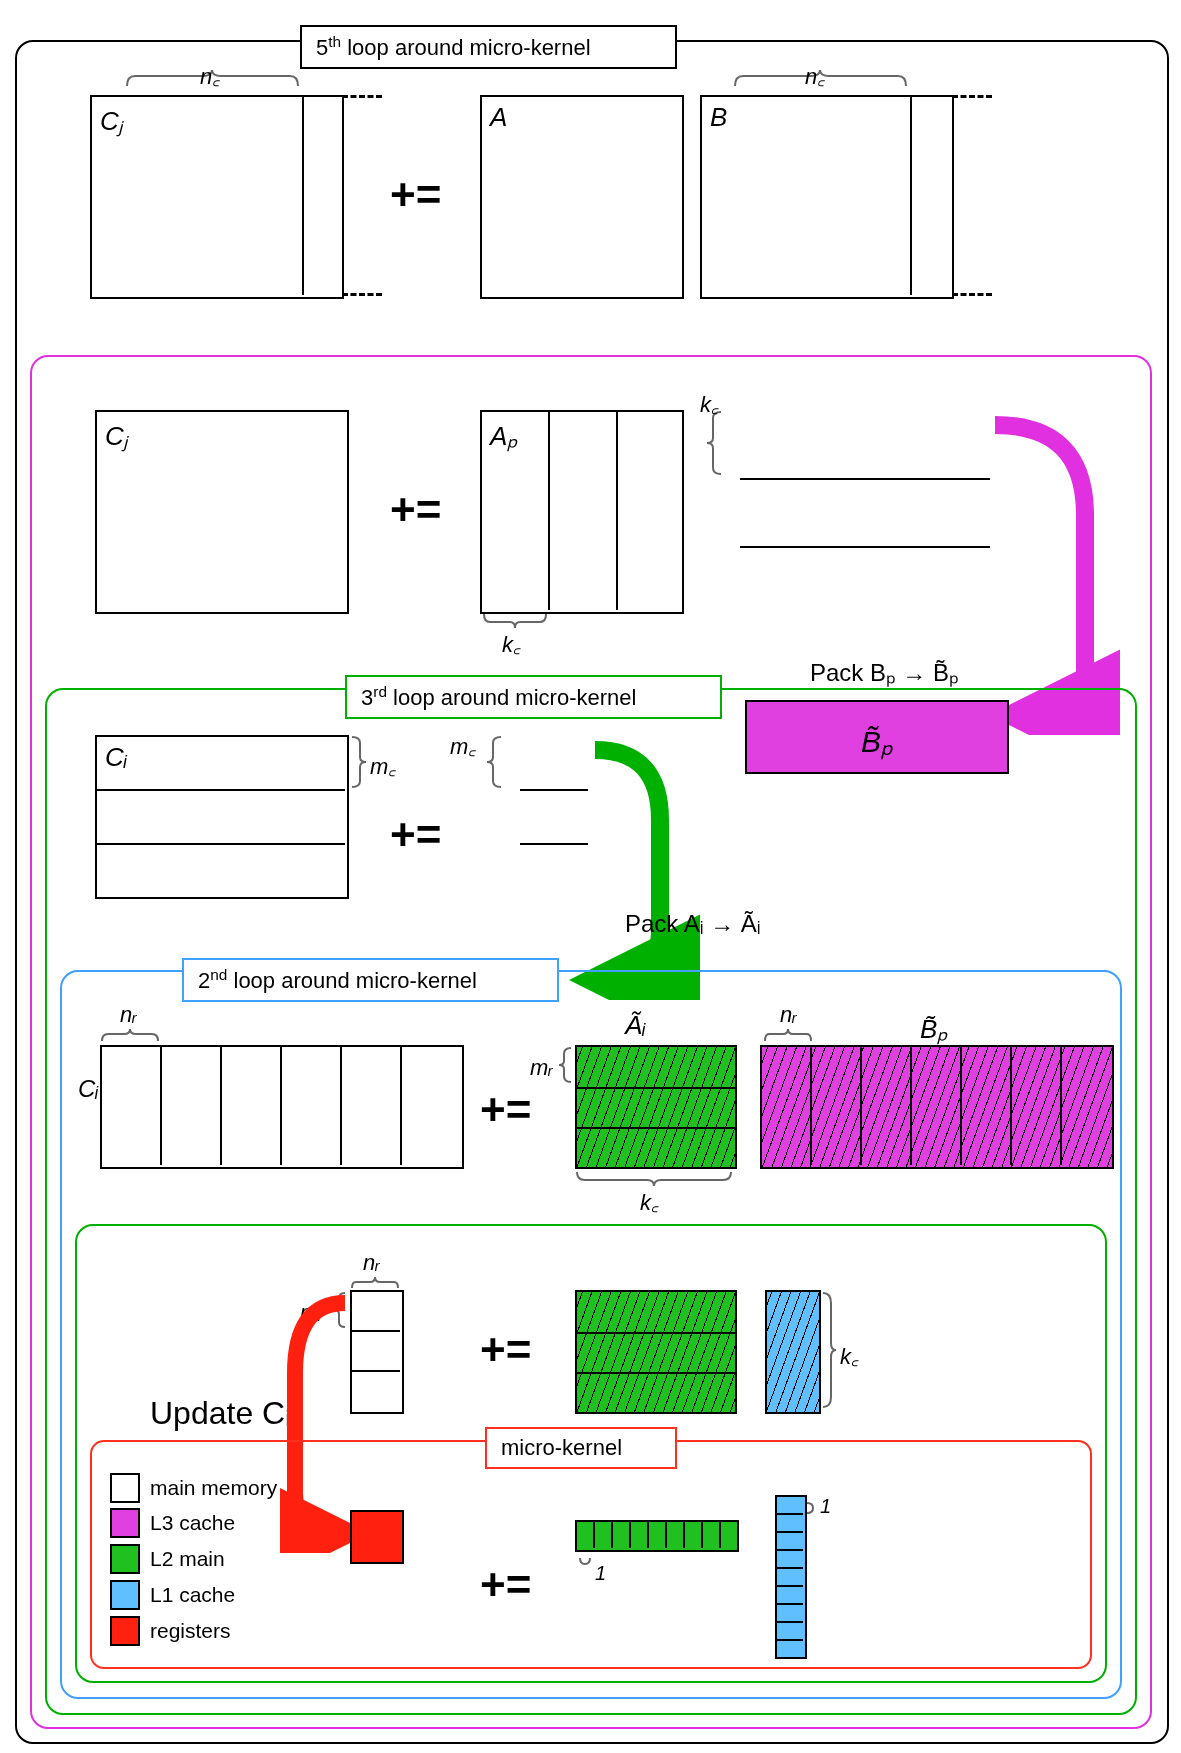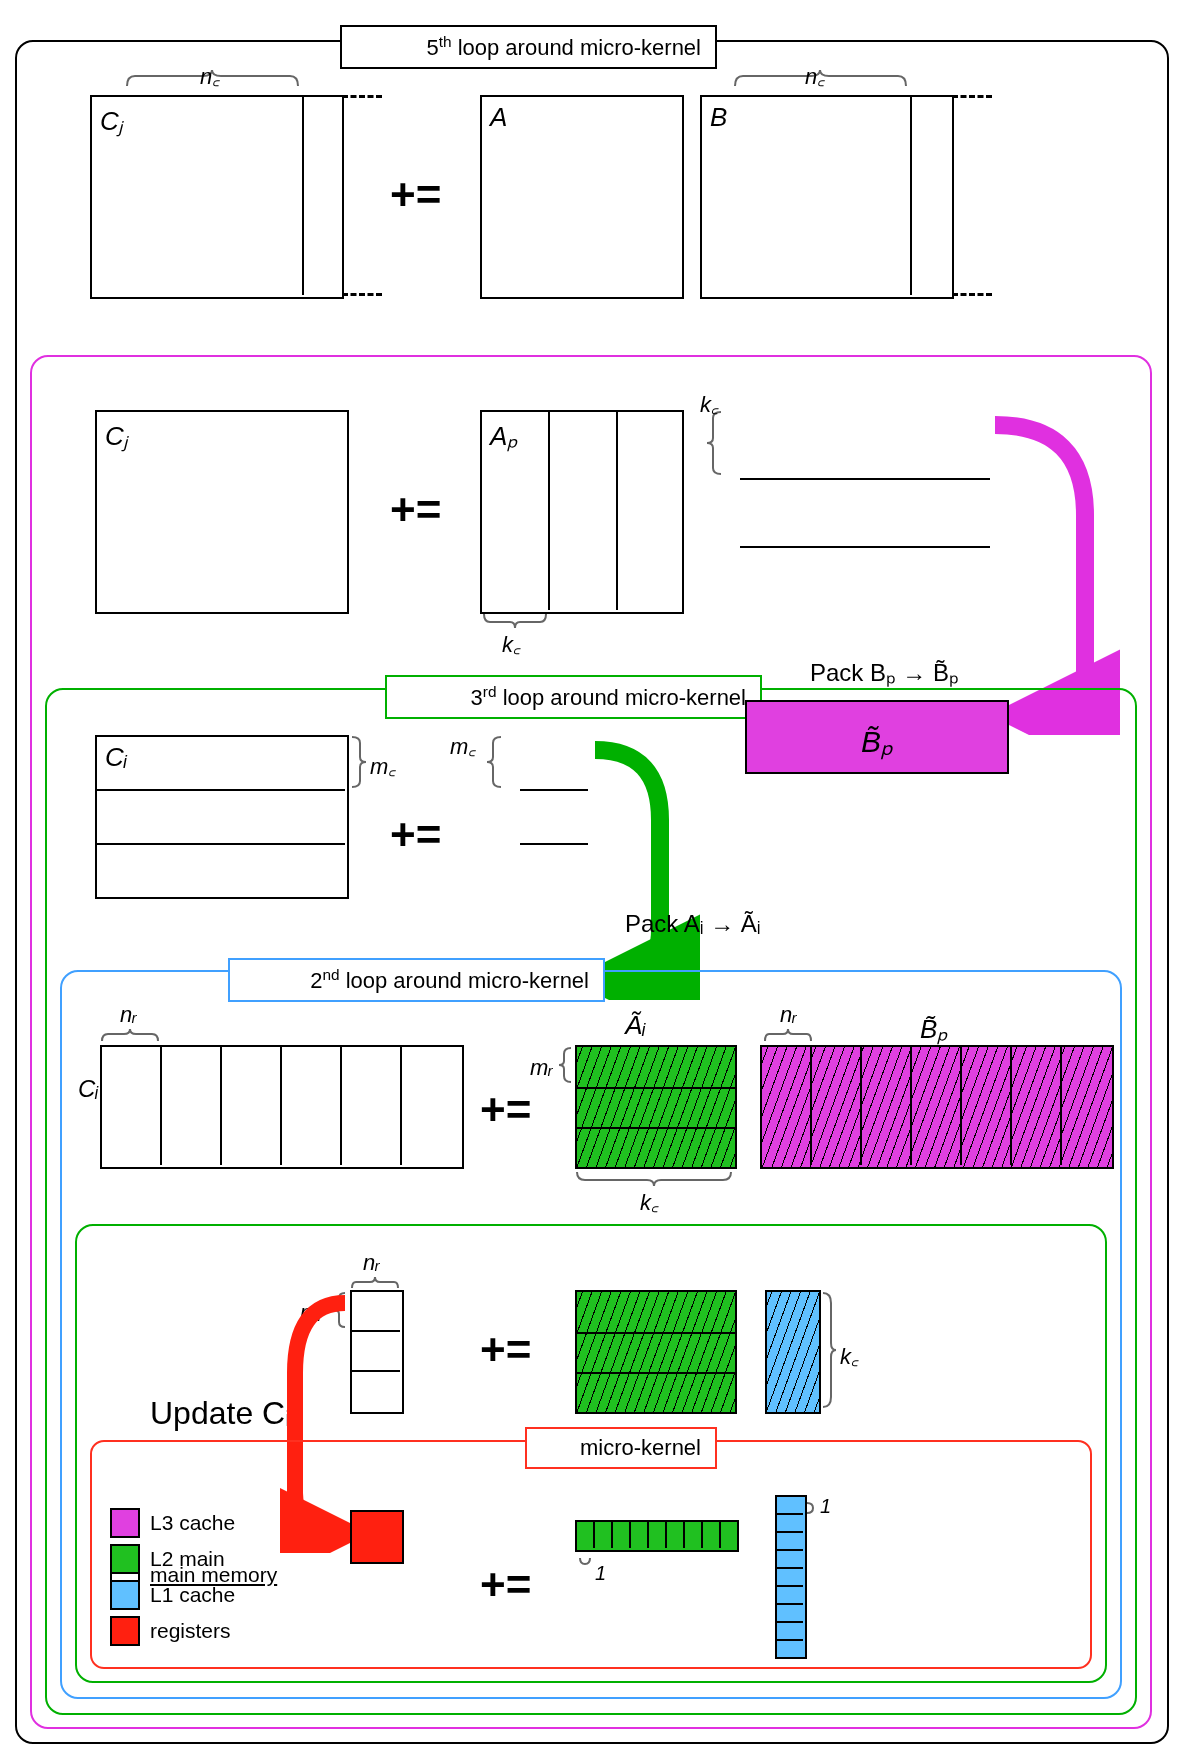--- a/index.html
+++ b/index.html
@@ -18,22 +18,21 @@
     position: absolute;
     border: 2px solid;
     border-radius: 18px;
   }
   .label-box {
     position: absolute;
     background: #fff;
     border: 2px solid;
     padding: 6px 14px;
     font-size: 22px;
-    text-align: right;
-    margin-left: 40px;
+    text-align: left;
   }
   .matrix {
     position: absolute;
     border: 2.5px solid #000;
     background: #fff;
   }
   .op {
     position: absolute;
     font-size: 44px;
     font-weight: bold;
@@ -179,21 +178,21 @@
   <defs>
         <marker id="mB" markerWidth="10" markerHeight="10" refX="6" refY="4" orient="auto">
           <path d="M0 0 L8 4 L0 8 Z" fill="#00b000"></path>
         </marker>
       </defs>
   <path d="M35 10 Q100 10 100 80 L100 190 Q100 240 45 240" stroke="#00b000" stroke-width="18" fill="none" marker-end="url(#mB)"></path>
 </svg>
 <div style="position:absolute; left:625px; top:910px; font-size:24px;">Pack Aᵢ → Ãᵢ</div>
 
 <div class="box" style="left:60px; top:970px; width:1058px; height:725px; border-color:#40a0ff;"></div>
-<div class="label-box" style="left:188px; top:958px; width:345px; border-color:#40a0ff;">2<span class="sup">nd</span> loop around micro-kernel</div>
+<div class="label-box" style="left:182px; top:958px; width:345px; border-color:#40a0ff;">2<span class="sup">nd</span> loop around micro-kernel</div>
 
 <div class="dim" style="left:120px; top:1002px;">nᵣ</div>
 <div style="position:absolute; left:100px; top:1025px; width:60px; height:15px;">
   <svg width="60" height="15">
         <path d="M2 13 Q2 6 8 6 L24 6 Q30 6 30 1 Q30 6 36 6 L52 6 Q58 6 58 13" stroke="#666" fill="none" stroke-width="2"></path>
       </svg>
 </div>
 
 <div class="matrix" style="left:100px; top:1045px; width:360px; height:120px;"></div>
 <div style="position:absolute; left:78px; top:1075px; font-style:italic; font-size:24px;">Cᵢ</div>
@@ -319,21 +318,21 @@
 <div class="hline" style="left:775px; top:1603px; width:28px;"></div>
 <div class="hline" style="left:775px; top:1621px; width:28px;"></div>
 <div class="hline" style="left:775px; top:1639px; width:28px;"></div>
 <div class="dim" style="left:820px; top:1495px; font-size:20px;">1</div>
 <div style="position:absolute;left:805px;top:1497px;width:12px;height:14px;">
   <svg width="12" height="14">
         <path d="M2 2 Q8 2 8 7 Q8 12 2 12" stroke="#666" fill="none" stroke-width="2"></path>
       </svg>
 </div>
 
-<div class="leg-row" style="left:110px; top:1560px;text-decoration:underline;">
+<div class="leg-row" style="left:110px; top:1473px;">
   <div class="leg-sq" style="background:#fff;"></div>
       <span>main memory</span>
 </div>
 <div class="leg-row" style="left:110px; top:1508px;">
   <div class="leg-sq" style="background:#e040e0;"></div>
       <span>L3 cache</span>
 </div>
 <div class="leg-row" style="left:110px; top:1544px;">
   <div class="leg-sq" style="background:#20c020;"></div>
       <span>L2 main</span>

